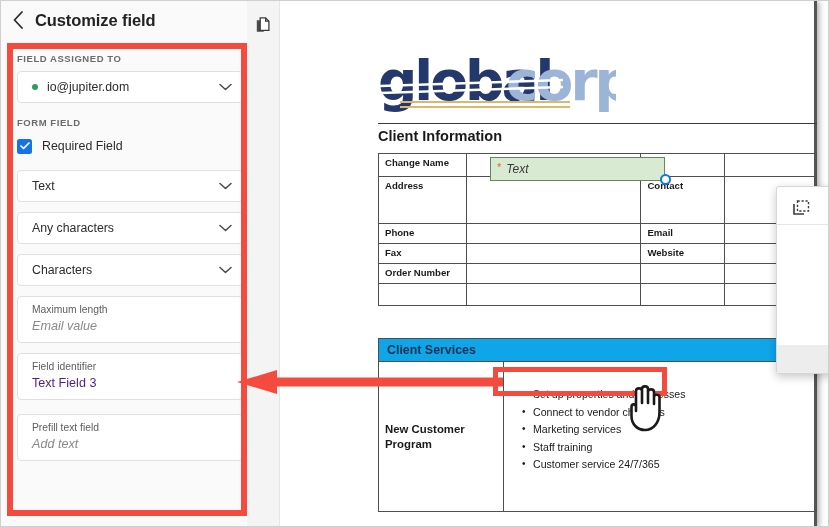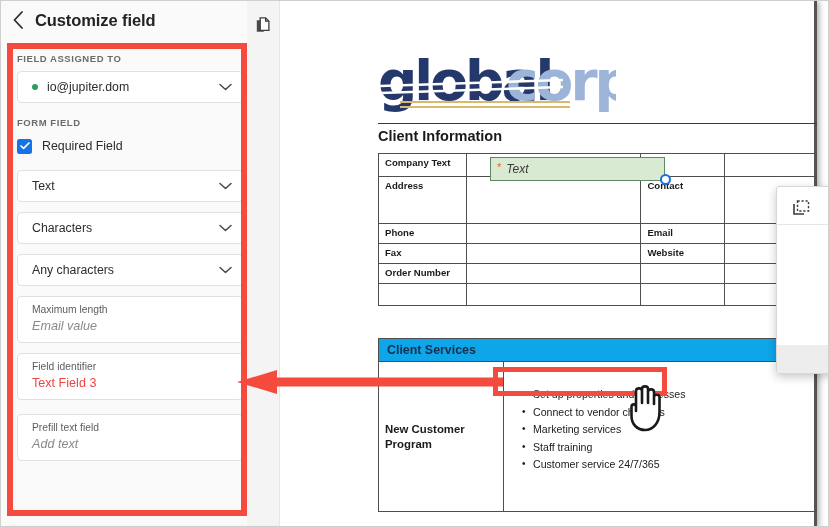--- a/index.html
+++ b/index.html
@@ -92,21 +92,21 @@
     background: #ffffff;
     border: 1px solid #e0e0e0;
     border-radius: 4px;
     padding: 7px 12px 9px 14px;
     margin-bottom: 10px;
   }
   .textbox .tb-label {
     font-size: 10.3px; color: #5d5d5d; margin-bottom: 4px;
   }
   .textbox .tb-value {
-    font-size: 12.6px; color: #ef4444;
+    font-size: 12.6px; color: #4c1d95;
   }
   .textbox .tb-value.placeholder {
     color: #8a8a8a; font-style: italic;
   }
 
   .spacer-sm { height: 4px; }
 
   
   #page-strip {
     position: absolute; left: 246px; top: 0;
@@ -333,30 +333,30 @@
       <div class="dropdown">
         <span class="dd-text">Text</span>
         <span class="chev">
           <svg width="13" height="8" viewBox="0 0 13 8">
               <path d="M1 1.5 L6.5 6.5 L12 1.5" stroke="#4a4a4a" stroke-width="1.5" fill="none" stroke-linecap="round" stroke-linejoin="round"></path>
             </svg>
         </span>
       </div>
 
       <div class="dropdown">
-        <span class="dd-text">Characters</span>
+        <span class="dd-text">Any characters</span>
         <span class="chev">
           <svg width="13" height="8" viewBox="0 0 13 8">
               <path d="M1 1.5 L6.5 6.5 L12 1.5" stroke="#4a4a4a" stroke-width="1.5" fill="none" stroke-linecap="round" stroke-linejoin="round"></path>
             </svg>
         </span>
       </div>
 
       <div class="dropdown">
-        <span class="dd-text">Any characters</span>
+        <span class="dd-text">Characters</span>
         <span class="chev">
           <svg width="13" height="8" viewBox="0 0 13 8">
               <path d="M1 1.5 L6.5 6.5 L12 1.5" stroke="#4a4a4a" stroke-width="1.5" fill="none" stroke-linecap="round" stroke-linejoin="round"></path>
             </svg>
         </span>
       </div>
 
       <div class="textbox">
         <div class="tb-label">Maximum length</div>
         <div class="tb-value placeholder">Email value</div>
@@ -409,21 +409,21 @@
           </g>
         </svg>
       </div>
 
       <div id="rule-line"></div>
       <div id="client-info-heading">Client Information</div>
 
       <table class="doc-table" id="table-client">
         <tbody>
             <tr>
-          <td class="lbl-cell" style="width:88px;height:23px">Company Text</td>
+          <td class="lbl-cell" style="width:88px;height:23px">Change Name</td>
           <td style="width:175px"></td>
           <td style="width:84px"></td>
           <td style="width:92px"></td>
         </tr>
         <tr>
           <td class="lbl-cell" style="height:47px">Address</td>
           <td></td>
           <td class="lbl-cell">Contact</td>
           <td></td>
         </tr>

